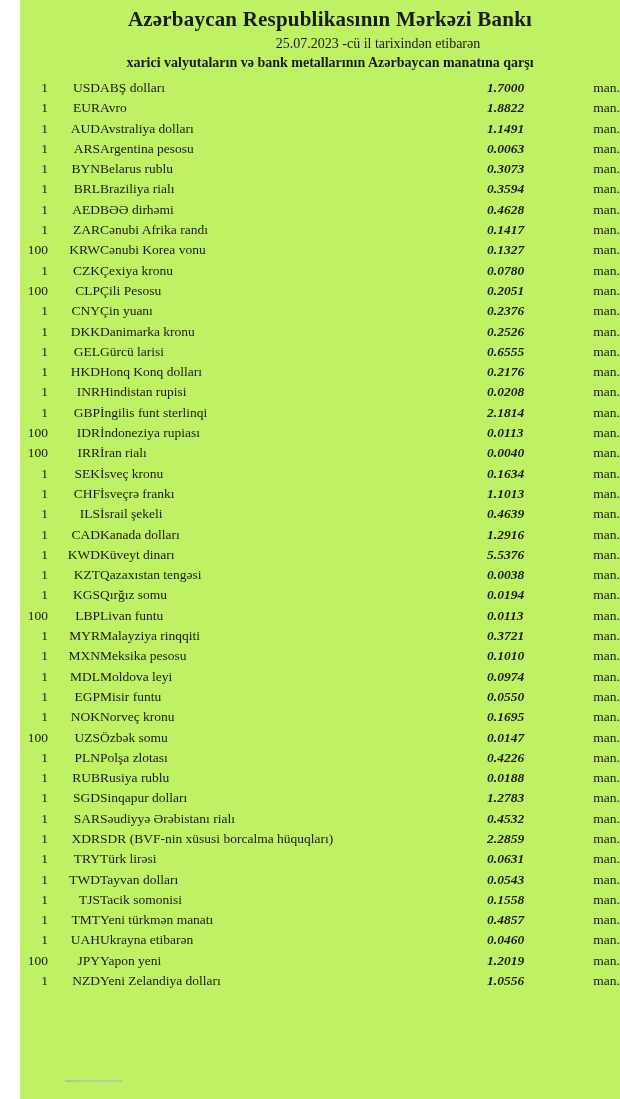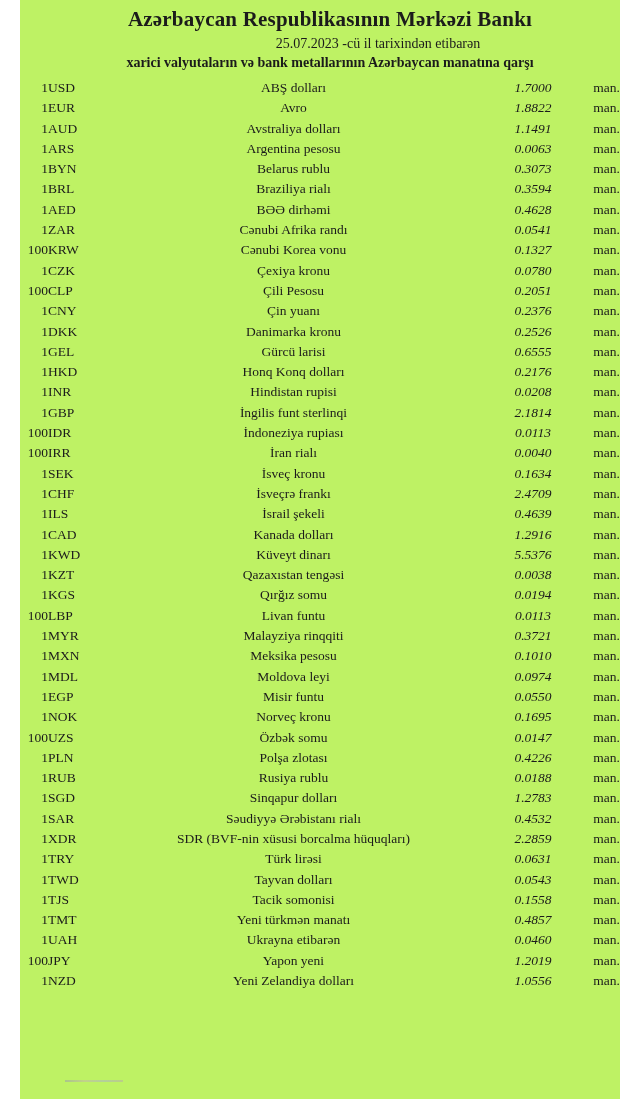--- a/index.html
+++ b/index.html
@@ -55,23 +55,23 @@
     table-layout: fixed;
   }
   table.rates td {
     padding: 0;
     font-size: 13.5px;
     line-height: 20.3px;
     white-space: nowrap;
     overflow: hidden;
   }
   td.qty   { width: 28px;  text-align: right; }
-  td.code  { width: 52px;  text-align: left; }
-  td.name  { text-align: center; padding-left: 6px; }
-  td.rate  { width: 92px;  text-align: center; font-weight: normal; font-style: italic; }
+  td.code  { width: 52px;  text-align: right; }
+  td.name  { text-align: left; padding-left: 6px; }
+  td.rate  { width: 92px;  text-align: left; font-weight: bold; font-style: italic; }
   td.unit  { width: 55px;  text-align: center; padding-left: 15px; }
   .artifact {
     position: absolute;
     left: 45px;
     top: 1080px;
     width: 58px;
     height: 2px;
     background: linear-gradient(90deg, #9aa0ac, #c4b8a8, #aab4c8, #b8b0a4);
     opacity: 0.55;
   }
@@ -143,21 +143,21 @@
       <td class="code">AED</td>
       <td class="name">BƏƏ dirhəmi</td>
       <td class="rate">0.4628</td>
       <td class="unit">man.</td>
     </tr>
 
     <tr>
       <td class="qty">1</td>
       <td class="code">ZAR</td>
       <td class="name">Cənubi Afrika randı</td>
-      <td class="rate">0.0541</td>
+      <td class="rate">0.1417</td>
       <td class="unit">man.</td>
     </tr>
 
     <tr>
       <td class="qty">100</td>
       <td class="code">KRW</td>
       <td class="name">Cənubi Korea vonu</td>
       <td class="rate">0.1327</td>
       <td class="unit">man.</td>
     </tr>
@@ -247,21 +247,21 @@
       <td class="code">SEK</td>
       <td class="name">İsveç kronu</td>
       <td class="rate">0.1634</td>
       <td class="unit">man.</td>
     </tr>
 
     <tr>
       <td class="qty">1</td>
       <td class="code">CHF</td>
       <td class="name">İsveçrə frankı</td>
-      <td class="rate">2.4709</td>
+      <td class="rate">1.1013</td>
       <td class="unit">man.</td>
     </tr>
 
     <tr>
       <td class="qty">1</td>
       <td class="code">ILS</td>
       <td class="name">İsrail şekeli</td>
       <td class="rate">0.4639</td>
       <td class="unit">man.</td>
     </tr>

